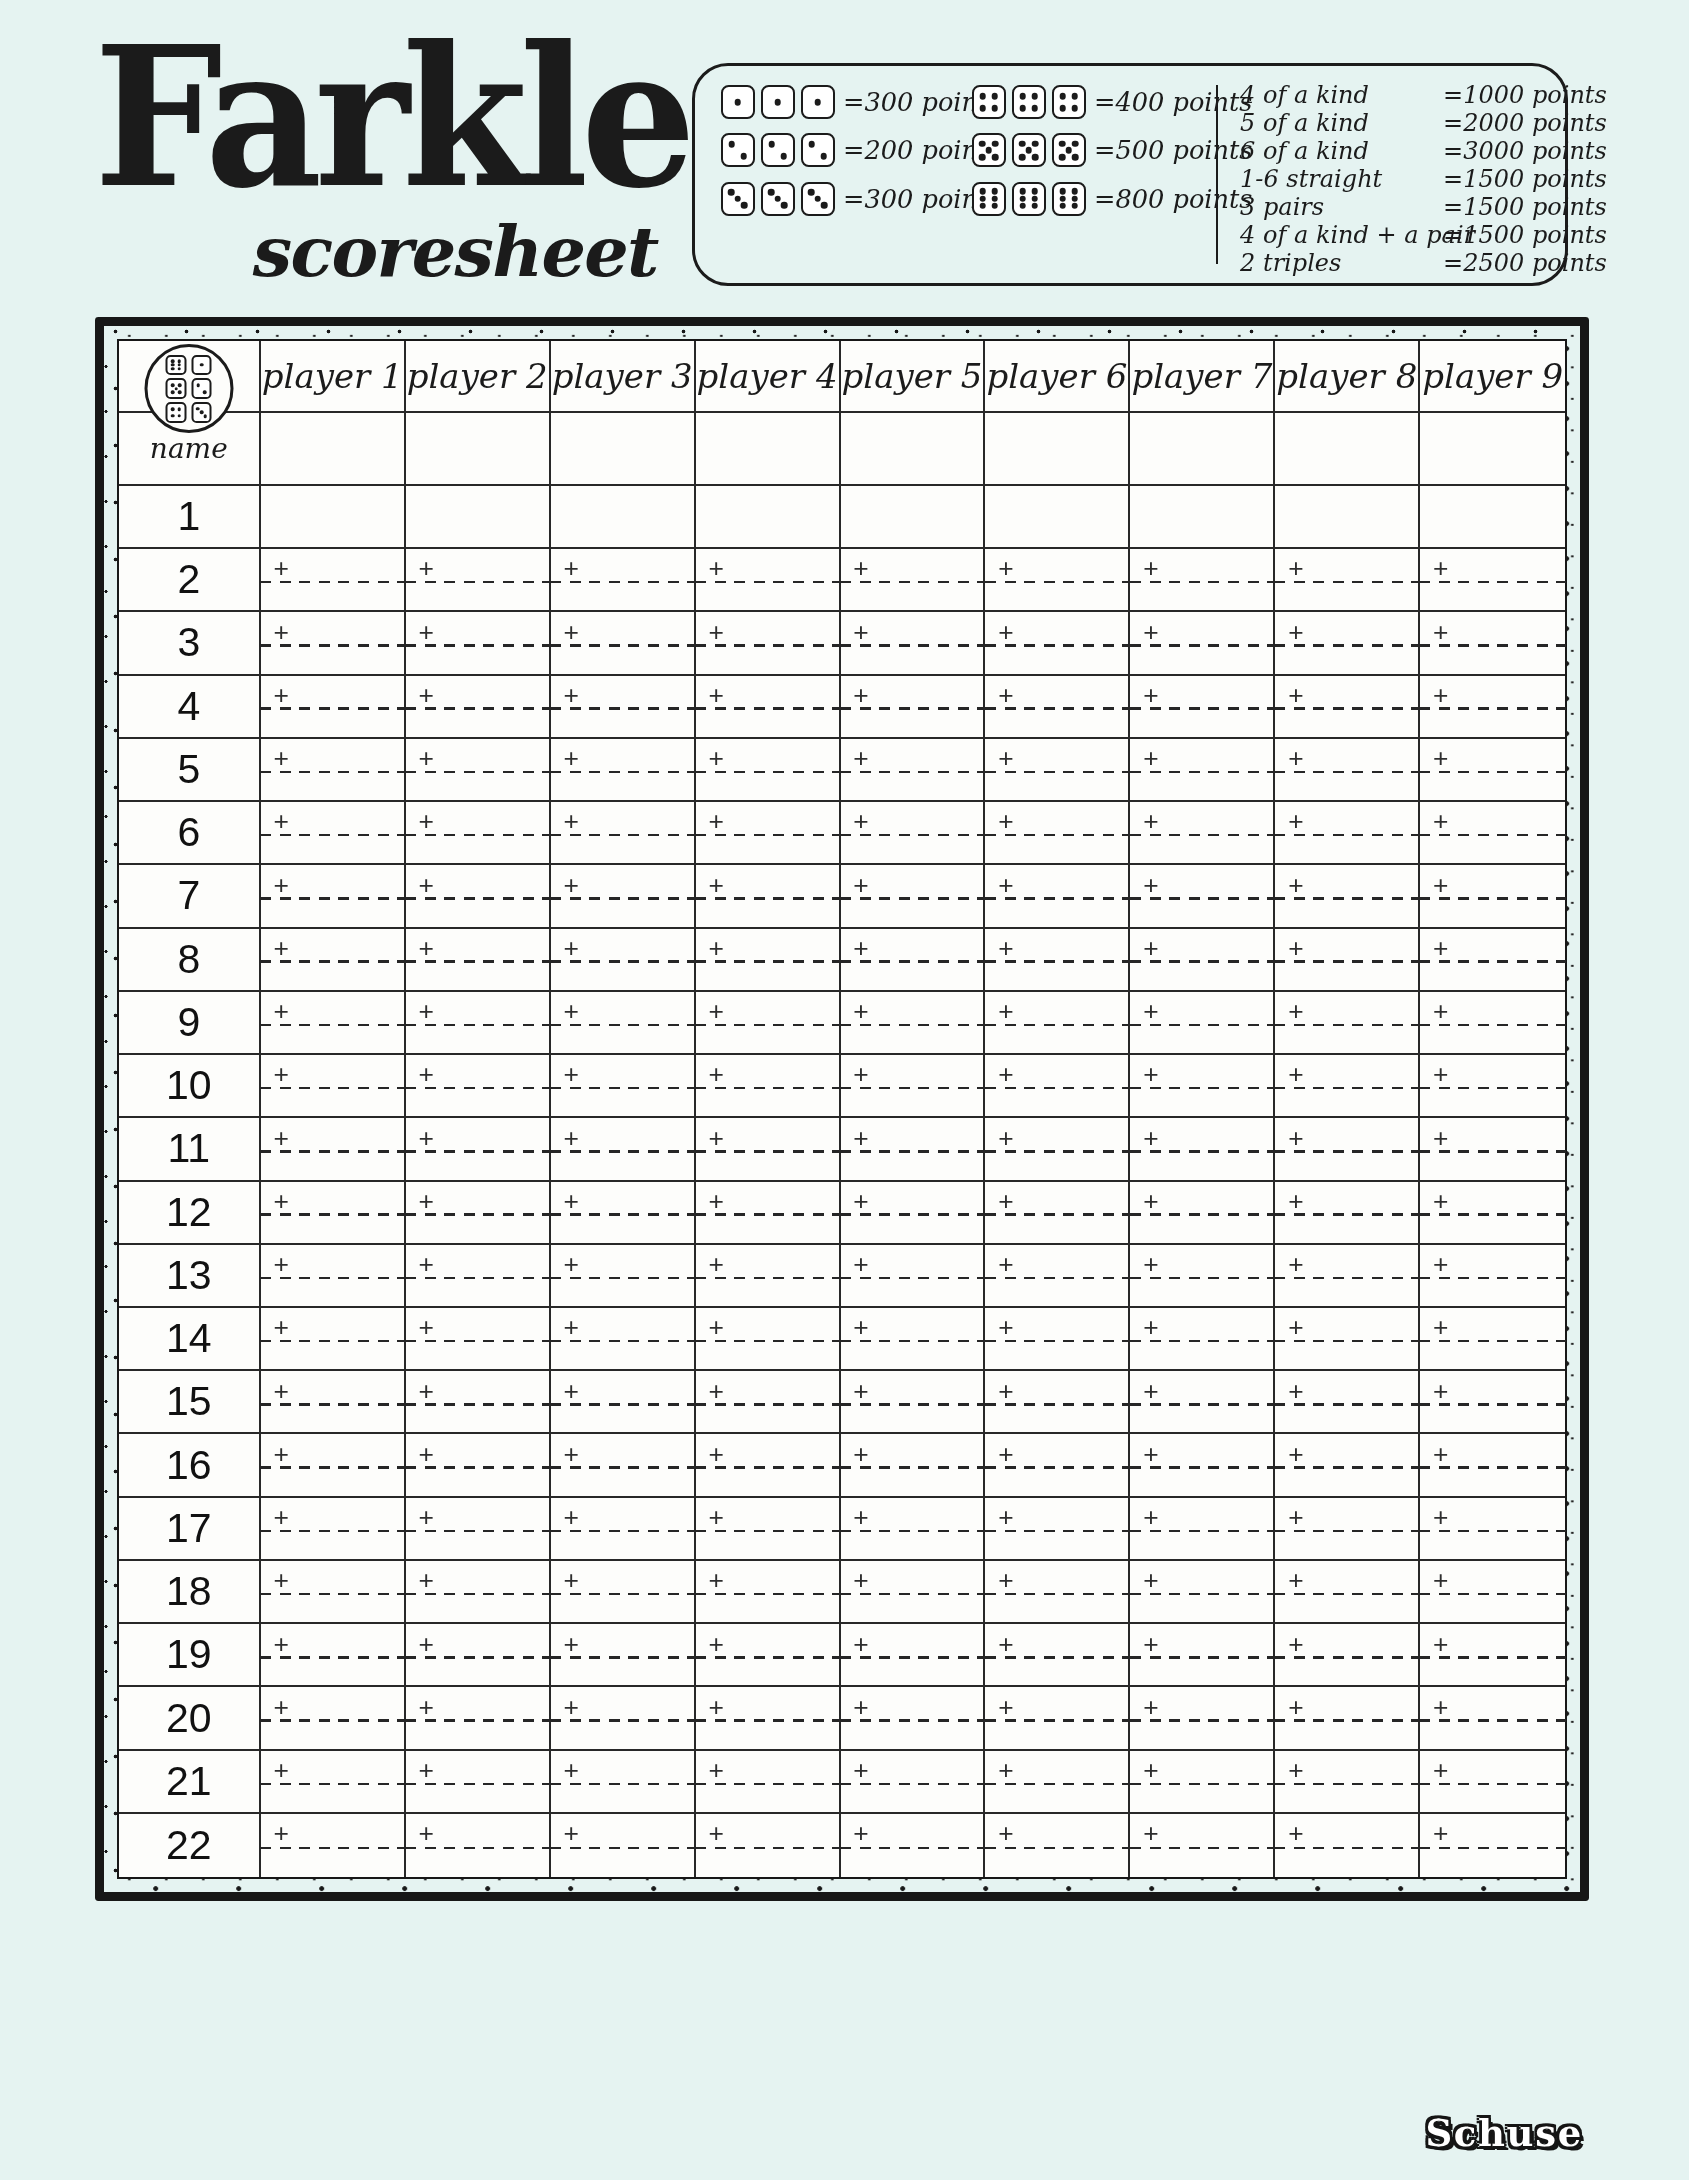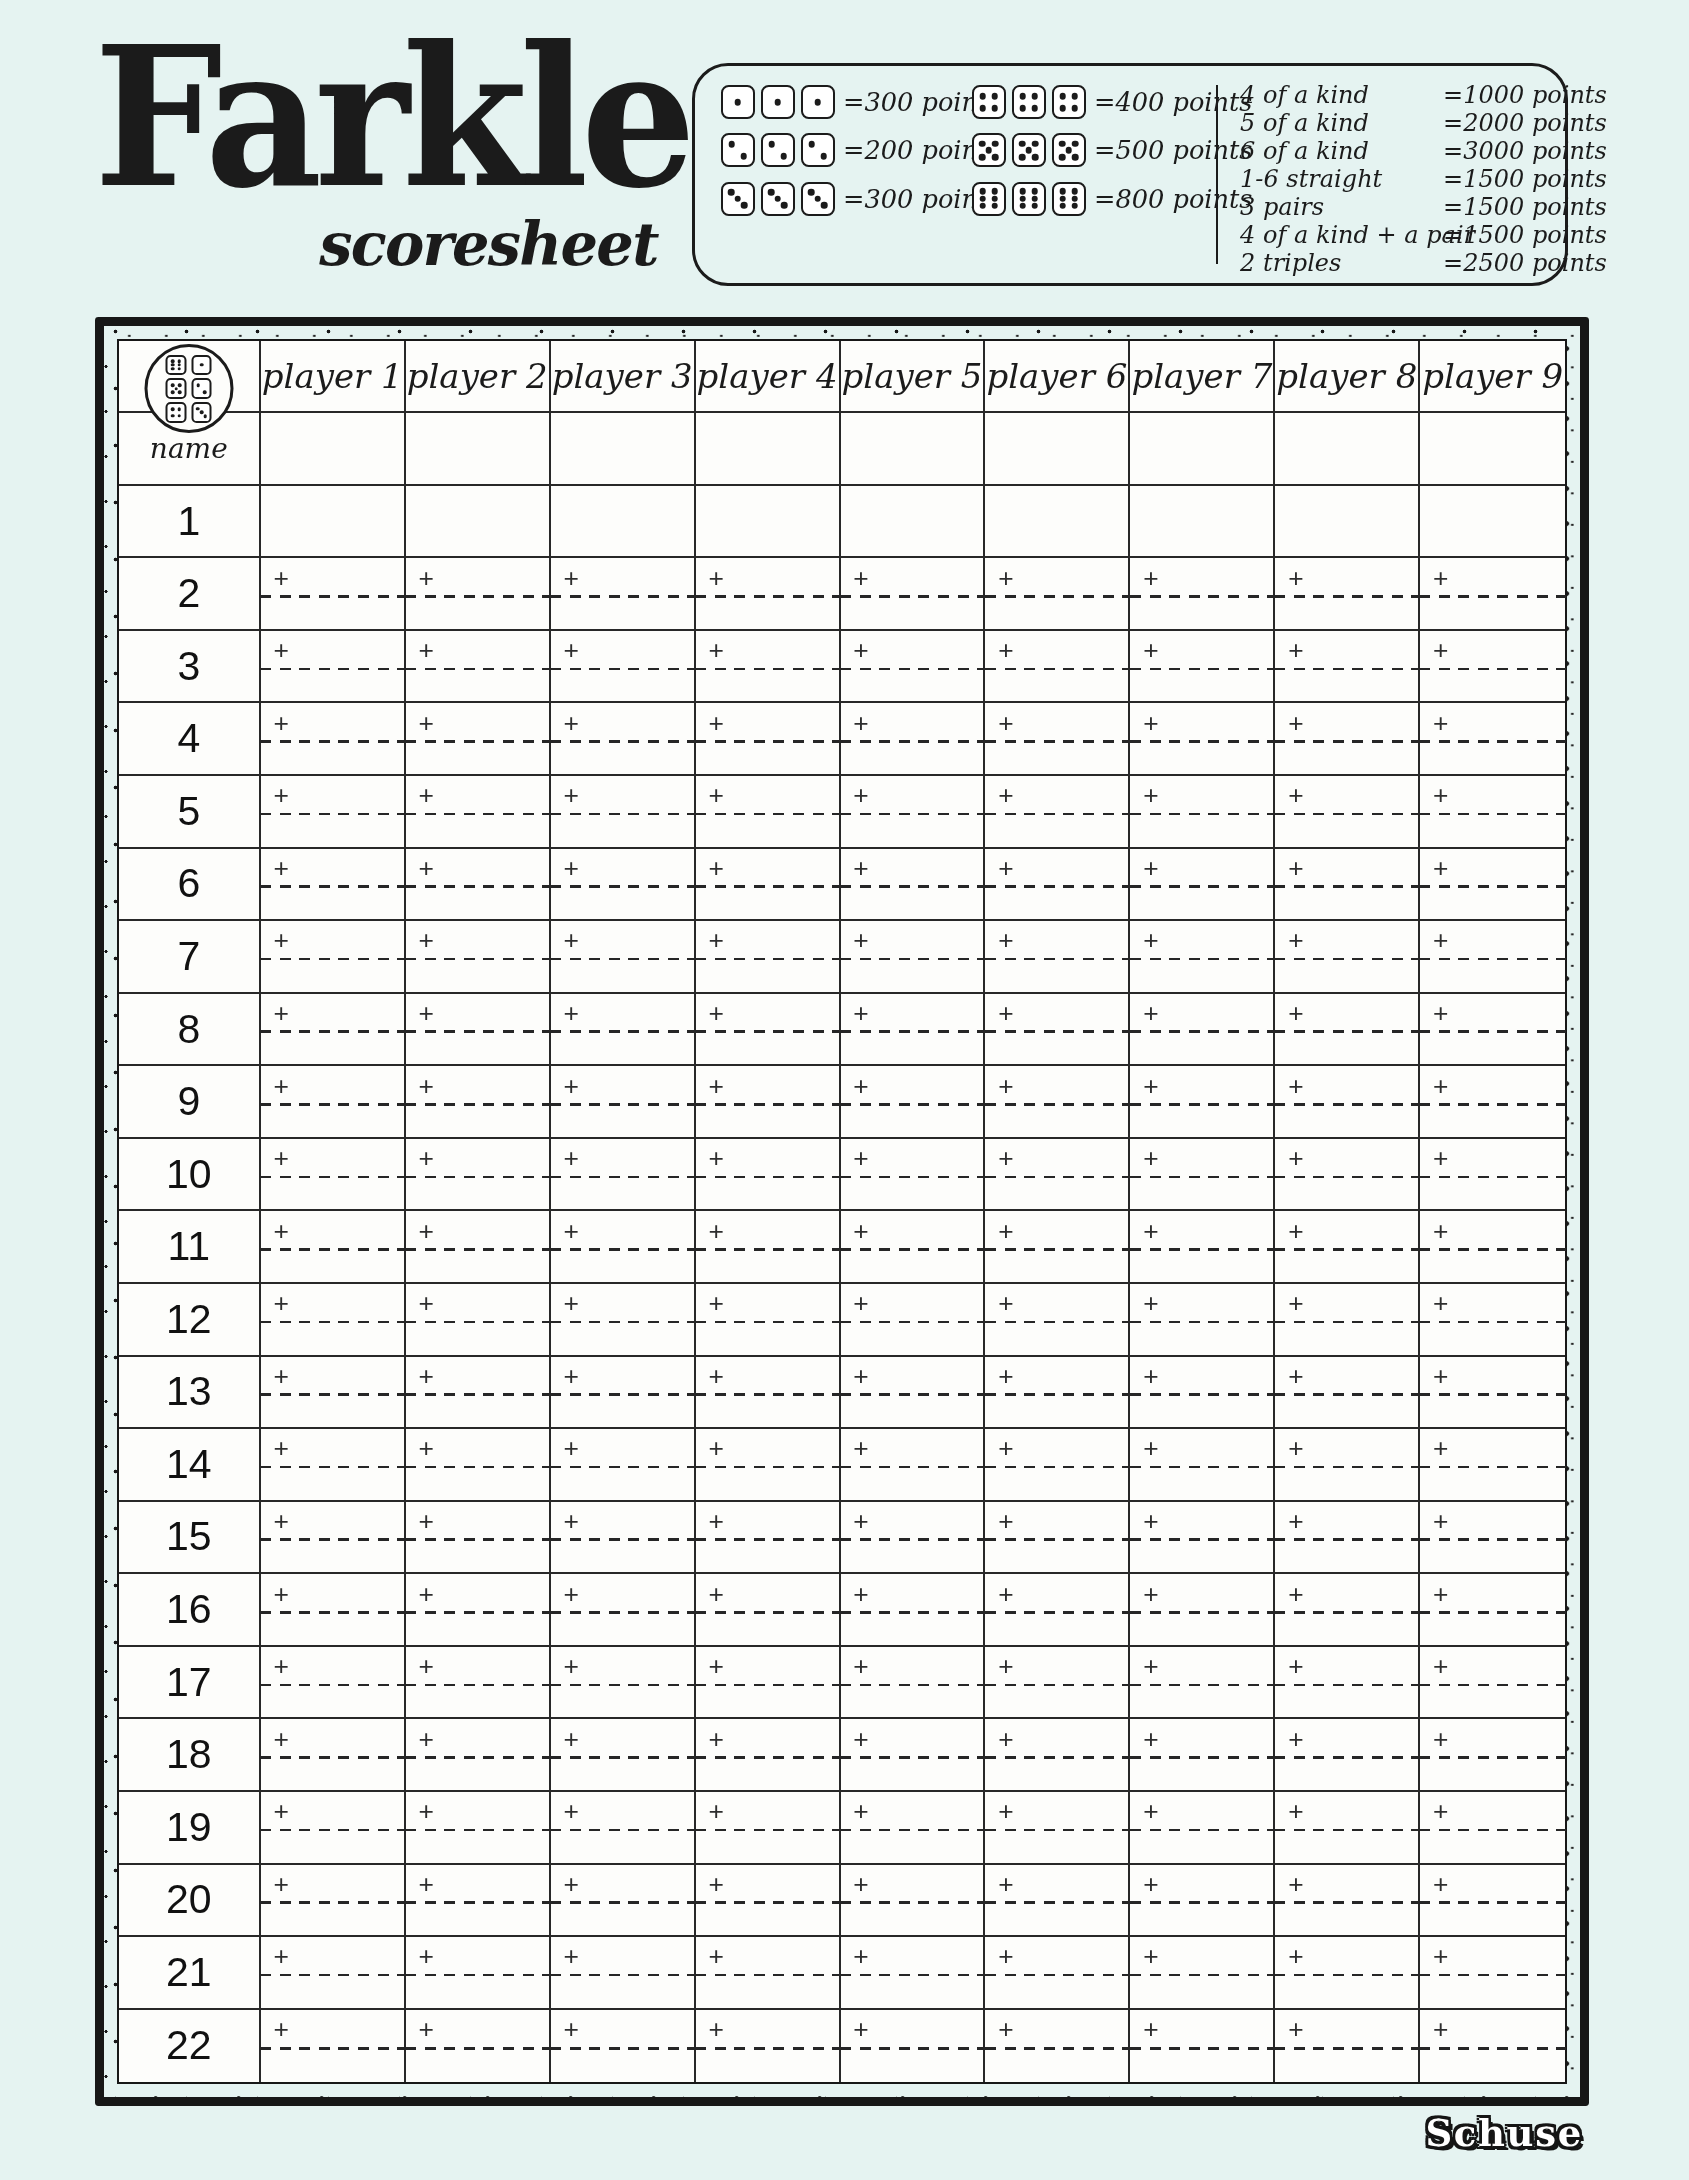--- a/index.html
+++ b/index.html
@@ -11,21 +11,21 @@
   }
   
   .title-block { position: absolute; left: 94px; top: 22px; width: 579px; }
   .title {
     font-family: "DejaVu Serif", serif; font-weight: 900;
     font-size: 181px; line-height: 0.98; letter-spacing: -7.7px;
     transform: scaleY(1.07); transform-origin: top left; white-space: nowrap;
   }
   .subtitle {
     font-family: "DejaVu Serif", serif; font-style: italic; font-weight: bold;
-    font-size: 59px; text-align: right; padding-right: 15.3px; margin-top: 10.2px;
+    font-size: 70px; text-align: right; padding-right: 15.3px; margin-top: 10.2px;
     letter-spacing: -1.7px;
   }
   
   .legend {
     position: absolute; left: 692px; top: 63px; width: 876px; height: 223px;
     border: 3px solid #1b1b1b; border-radius: 36px;
     display: flex; align-items: stretch; padding: 12px 0 12px 25.6px;
   }
   .legend-dice { width: 487px; display: grid; grid-template-rows: repeat(4, 1fr); }
   .dice-row { display: grid; grid-template-columns: 251px 1fr; align-items: center; }
@@ -43,21 +43,21 @@
   
   .die { position: relative; background: #ffffff; border: 2.6px solid #1b1b1b; }
   .die-lg { width: 34px; height: 34px; border-radius: 7.7px; }
   .die-sm { width: 20.4px; height: 20.4px; border-radius: 5.1px; border-width: 2.1px; }
   .pip {
     position: absolute; width: 22%; height: 22%;
     background: #1b1b1b; border-radius: 50%; transform: translate(-50%, -50%);
   }
   
   .sheet-frame {
-    position: absolute; left: 95px; top: 317px; width: 1494px; height: 1789px;
+    position: absolute; left: 95px; top: 317px; width: 1494px; height: 1584px;
     border: 9.4px solid #171717; border-radius: 3.4px; padding: 12.8px;
     background-color: #e5f3f1;
     background-image:
       radial-gradient(circle, #181818 2.1px, transparent 2.6px),
       radial-gradient(circle, #181818 1.4px, transparent 1.8px),
       radial-gradient(circle, #181818 1.7px,   transparent 2.1px),
       radial-gradient(circle, #181818 1px, transparent 1.4px);
     background-size: 83px 35px, 52px 45px, 71px 57px, 37px 31.5px;
     background-position: 10.2px 5.1px, 28px 18px, 47px 34px, 6.8px 25.6px;
   }

